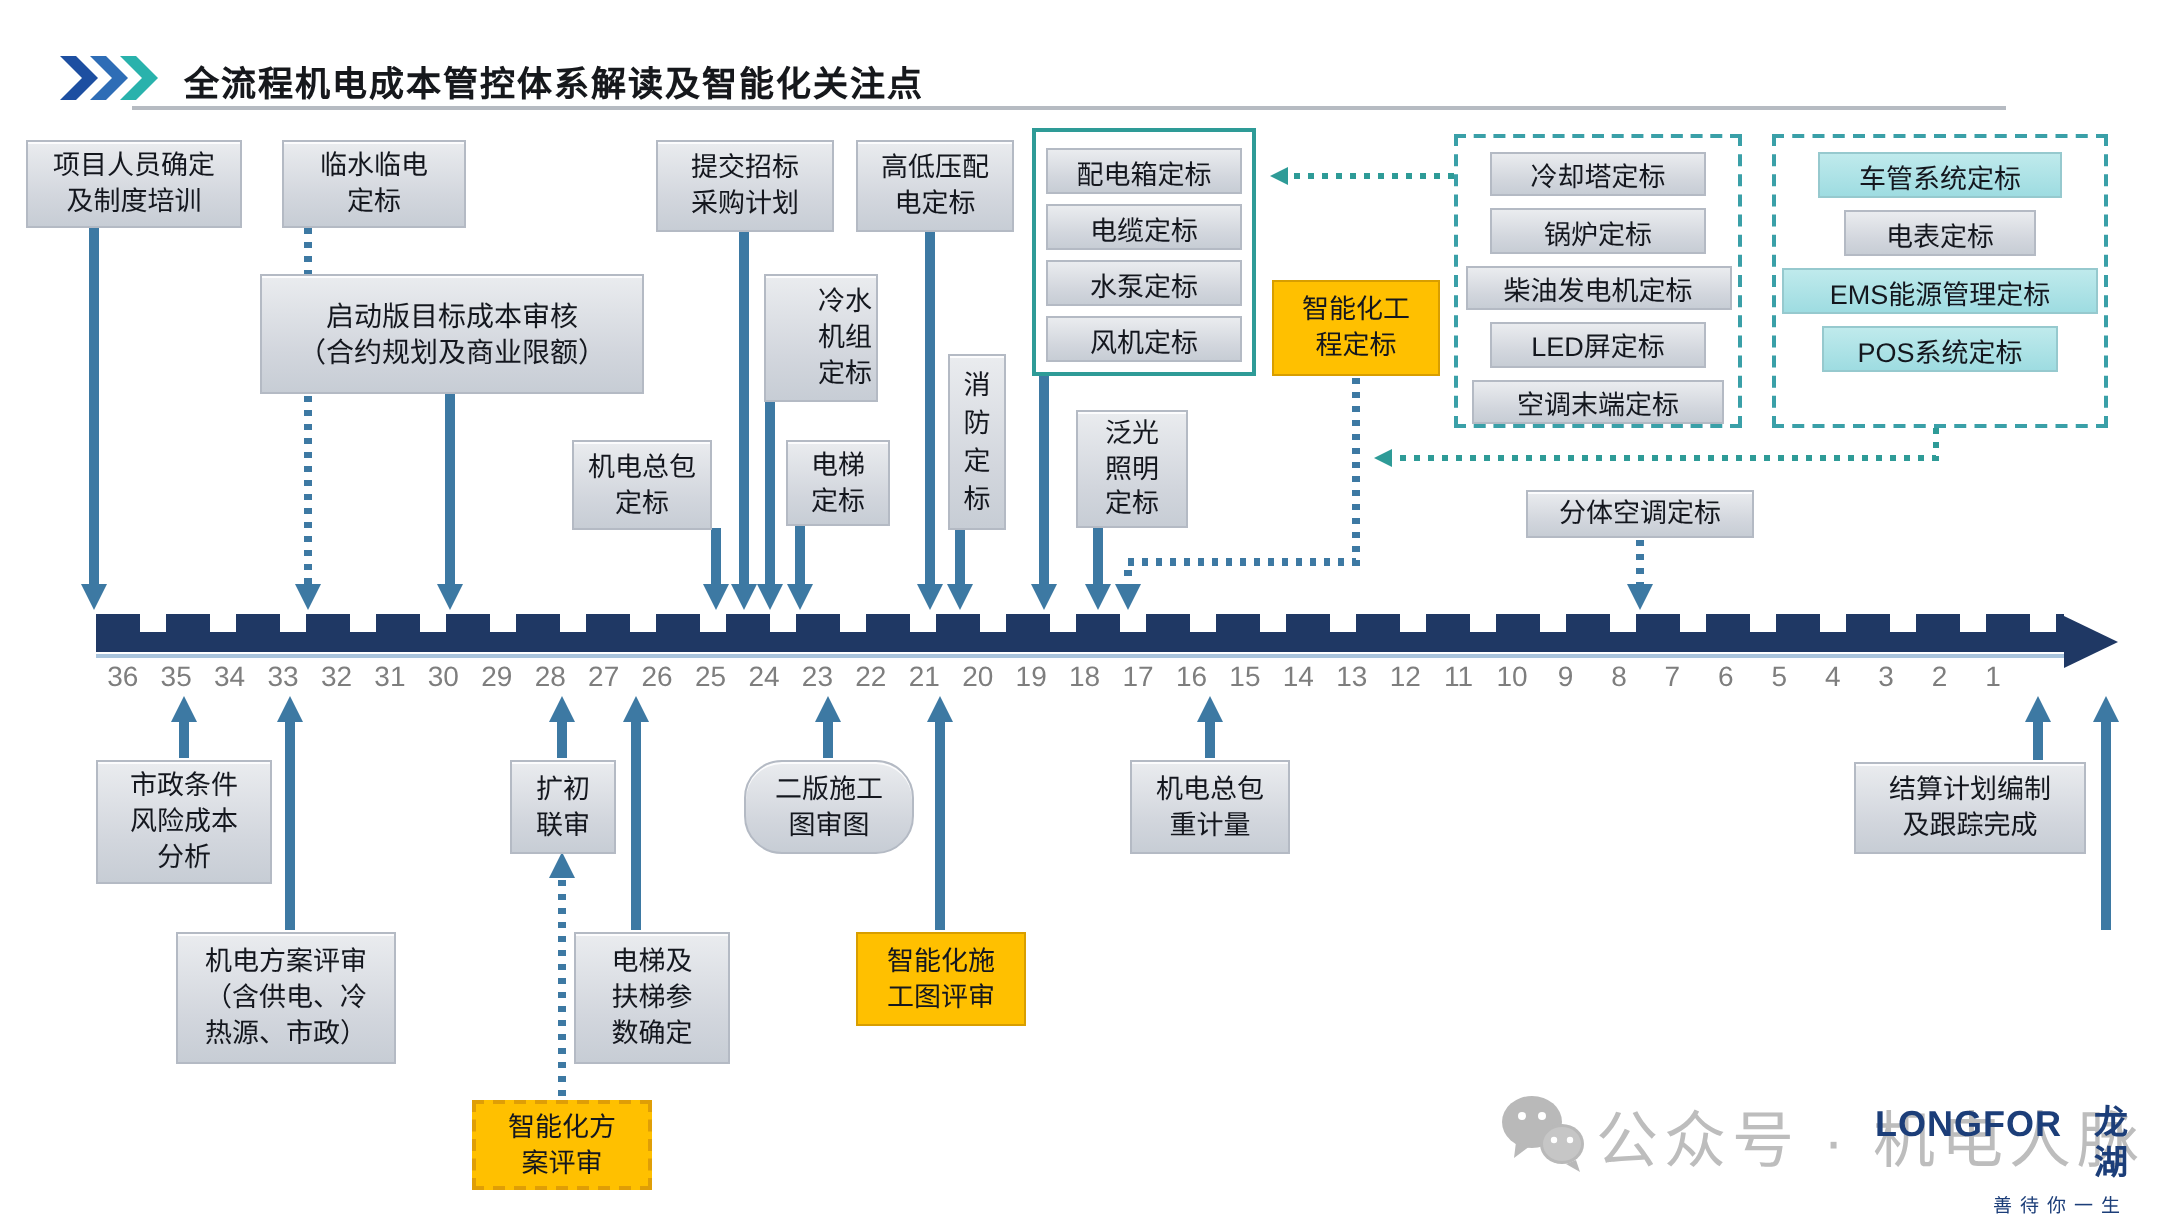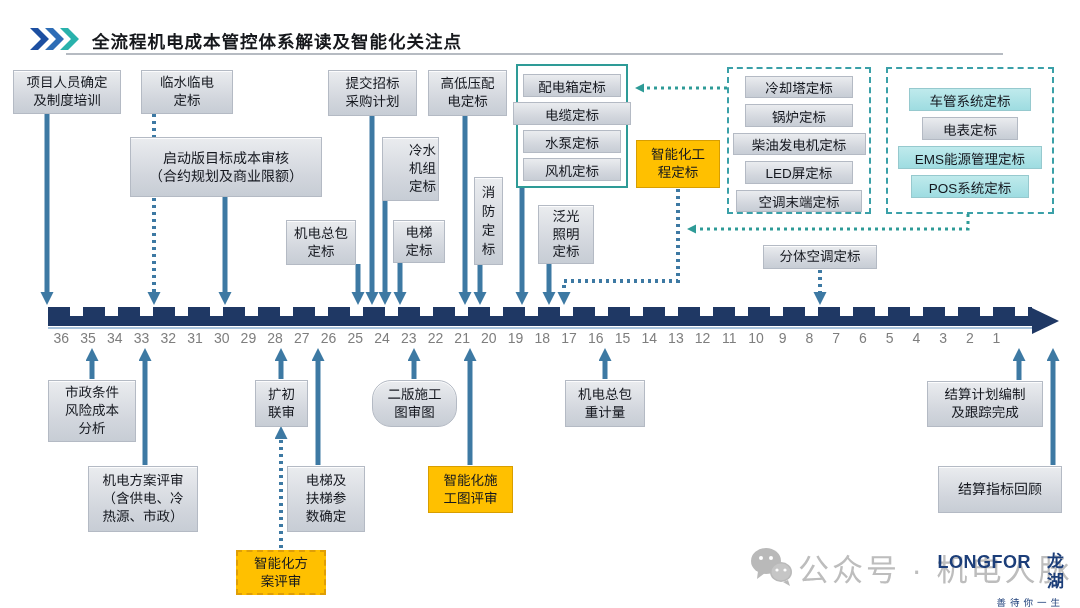--- a/index.html
+++ b/index.html
@@ -134,37 +134,37 @@
 标</div>
   <div class="bx" style="left:538px;top:205px;width:56px;height:59px;">泛光
 照明
 定标</div>
   <div class="bx orange" style="left:636px;top:140px;width:84px;height:48px;">智能化工
 程定标</div>
   <div class="bx" style="left:763px;top:245px;width:114px;height:24px;">分体空调定标</div>
 
   <div class="grp grp-solid" style="left:516px;top:64px;width:112px;height:124px;">
     <div class="bxi" style="width:98px;">配电箱定标</div>
-    <div class="bxi" style="width:118px;text-align:right;">电缆定标</div>
+    <div class="bxi" style="width:98px;text-align:right;">电缆定标</div>
     <div class="bxi" style="width:98px;">水泵定标</div>
     <div class="bxi" style="width:98px;">风机定标</div>
   </div>
 
   <div class="grp grp-dashed" style="left:727px;top:67px;width:144px;height:147px;">
     <div class="bxi" style="width:108px;">冷却塔定标</div>
     <div class="bxi" style="width:108px;">锅炉定标</div>
     <div class="bxi" style="width:133px;">柴油发电机定标</div>
     <div class="bxi" style="width:108px;">LED屏定标</div>
     <div class="bxi" style="width:126px;">空调末端定标</div>
   </div>
 
   <div class="grp grp-dashed" style="left:886px;top:67px;width:168px;height:147px;">
-    <div class="bxi cyan" style="width:122px;margin-top:12px;">车管系统定标</div>
+    <div class="bxi cyan" style="width:122px;">车管系统定标</div>
     <div class="bxi" style="width:96px;">电表定标</div>
-    <div class="bxi cyan" style="width:144px;">EMS能源管理定标</div>
+    <div class="bxi cyan" style="width:158px;">EMS能源管理定标</div>
     <div class="bxi cyan" style="width:118px;">POS系统定标</div>
   </div>
 
   <div id="tl-teeth"></div>
   <div id="tl-bar"></div>
   <div id="tl-underline"></div>
   <div id="tl-head"></div>
   <div id="tl-numbers">
       <span class="tl-num">36</span>
       <span class="tl-num">35</span>
@@ -218,21 +218,20 @@
   <div class="bx orange-dashed" style="left:236px;top:550px;width:90px;height:45px;">智能化方
 案评审</div>
   <div class="bx" style="left:372px;top:380px;width:85px;height:47px;border-radius:19px;">二版施工
 图审图</div>
   <div class="bx orange" style="left:428px;top:466px;width:85px;height:47px;">智能化施
 工图评审</div>
   <div class="bx" style="left:565px;top:380px;width:80px;height:47px;">机电总包
 重计量</div>
   <div class="bx" style="left:927px;top:381px;width:116px;height:46px;">结算计划编制
 及跟踪完成</div>
-  <div class="bx big" style="left:938px;top:466px;width:124px;height:47px;">结算指标回顾</div>
 
   <svg id="wechat-icon" width="44" height="40" viewBox="0 0 44 40">
     <ellipse cx="16" cy="14" rx="15" ry="13" fill="#b9b9b9"></ellipse>
     <polygon points="8,24 7,32 15,26" fill="#b9b9b9"></polygon>
     <circle cx="11" cy="11" r="2" fill="#ffffff"></circle>
     <circle cx="21" cy="11" r="2" fill="#ffffff"></circle>
     <ellipse cx="31" cy="25" rx="11" ry="10" fill="#b9b9b9"></ellipse>
     <polygon points="38,33 40,39 33,35" fill="#b9b9b9"></polygon>
     <ellipse cx="31" cy="25" rx="9.5" ry="8.5" fill="#c6c6c6"></ellipse>
     <circle cx="27" cy="23" r="1.6" fill="#ffffff"></circle>

